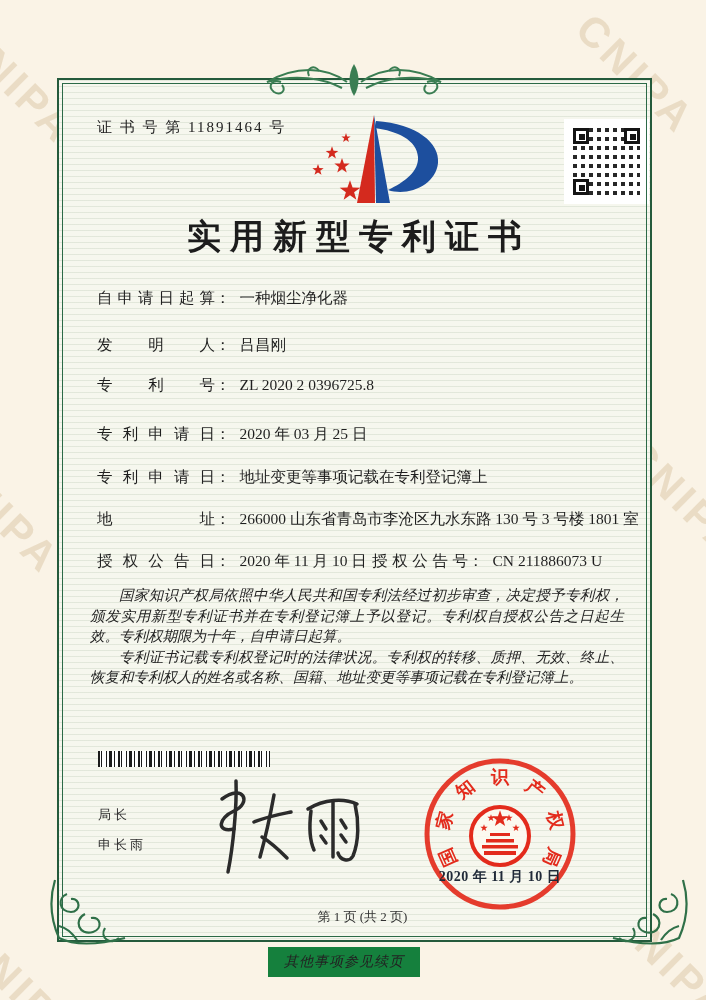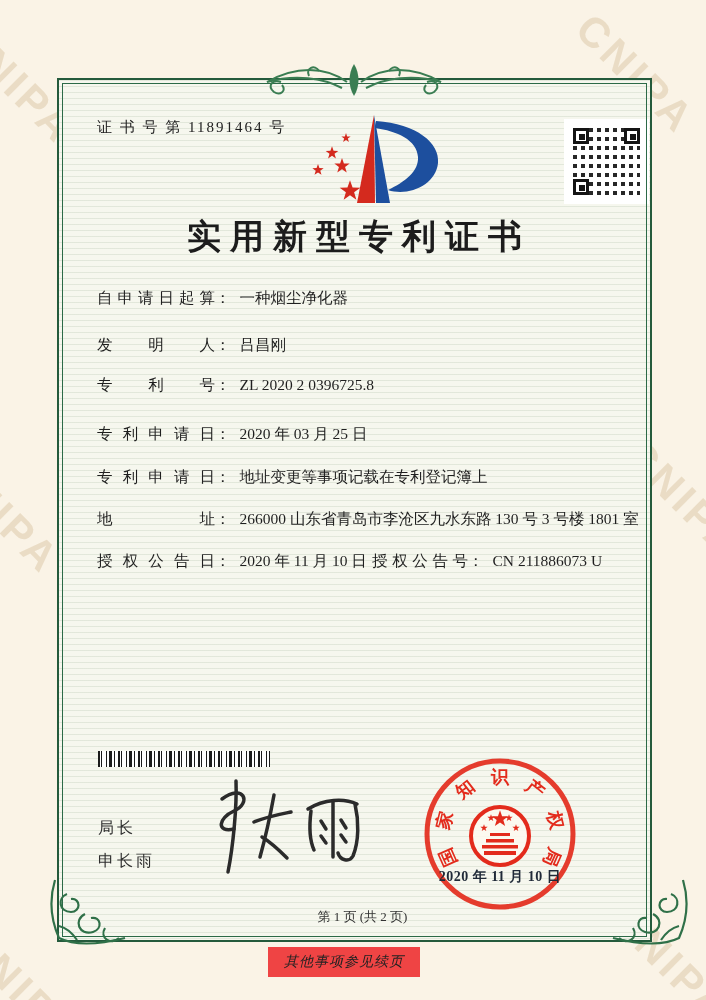--- a/index.html
+++ b/index.html
@@ -55,31 +55,31 @@
   }
   .body-text p{margin:0;text-indent:2em;}
   .barcode{
     position:absolute;left:39px;top:671px;width:172px;height:16px;background:#fff;
     background-image:repeating-linear-gradient(90deg,
       #1b1b1b 0 2px,#fff 2px 3px,#1b1b1b 3px 4px,#fff 4px 8px,
       #1b1b1b 8px 9px,#fff 9px 11px,#1b1b1b 11px 14px,#fff 14px 16px,
       #1b1b1b 16px 17px,#fff 17px 20px);
   }
   .signer{position:absolute;left:39px;top:726px;font-family:Liberation Sans, sans-serif;
-    font-size:16px;letter-spacing:3px;color:#2e2e2e;margin-top:12px;}
+    font-size:13px;letter-spacing:3px;color:#2e2e2e;}
   .signer div{margin-bottom:12px;}
   .signature{position:absolute;left:133px;top:697px;width:190px;height:100px;}
   .seal{position:absolute;left:362px;top:675px;width:158px;height:158px;}
   .seal-date{
     position:absolute;left:362px;top:788px;width:158px;text-align:center;
     font-size:14px;font-weight:bold;color:#1f2937;letter-spacing:0.5px;white-space:nowrap;
   }
   .page-info{position:absolute;left:8px;top:828px;width:100%;text-align:center;font-size:13px;color:#333;}
   .footer-note{
-    position:absolute;left:268px;top:947px;width:152px;height:30px;background:#ef4444;
+    position:absolute;left:268px;top:947px;width:152px;height:30px;background:#15803d;
     display:flex;align-items:center;justify-content:center;
     font-size:14px;font-style:italic;color:#222;letter-spacing:1px;
   }
   .orn{position:absolute;pointer-events:none;}
   .orn-top{left:247px;top:56px;}
   .orn-bl{left:45px;top:876px;}
   .orn-br{left:598px;top:876px;}
 </style>
 </head>
 <body>
@@ -143,20 +143,24 @@
         <span class="flabel">地址</span><span class="fcolon">：</span><span class="fvalue">266000  山东省青岛市李沧区九水东路 130 号 3 号楼 1801 室</span>
       </div>
       <div class="frow r6">
         <span class="flabel">授权公告日</span><span class="fcolon">：</span><span class="fvalue">2020 年 11 月 10 日</span>
       </div>
       <div class="grant-col">
         <span class="flabel" style="width:96px">授权公告号</span><span class="fcolon">：</span><span class="fvalue">CN 211886073 U</span>
       </div>
     </div>
 
+    <div class="body-text">
+      <p>国家知识产权局依照中华人民共和国专利法经过初步审查，决定授予专利权，颁发实用新型专利证书并在专利登记簿上予以登记。专利权自授权公告之日起生效。专利权期限为十年，自申请日起算。</p>
+      <p>专利证书记载专利权登记时的法律状况。专利权的转移、质押、无效、终止、恢复和专利权人的姓名或名称、国籍、地址变更等事项记载在专利登记簿上。</p>
+    </div>
 
     <div class="barcode"></div>
 
     <div class="signer">
       <div>局长</div>
       <div>申长雨</div>
     </div>
 
     <svg class="signature" viewBox="0 0 190 100" fill="none" stroke="#2b2b2b" stroke-width="3.5" stroke-linecap="round">
       <path d="M30,22 C52,6 60,26 42,34 C26,41 24,56 42,52"></path>

